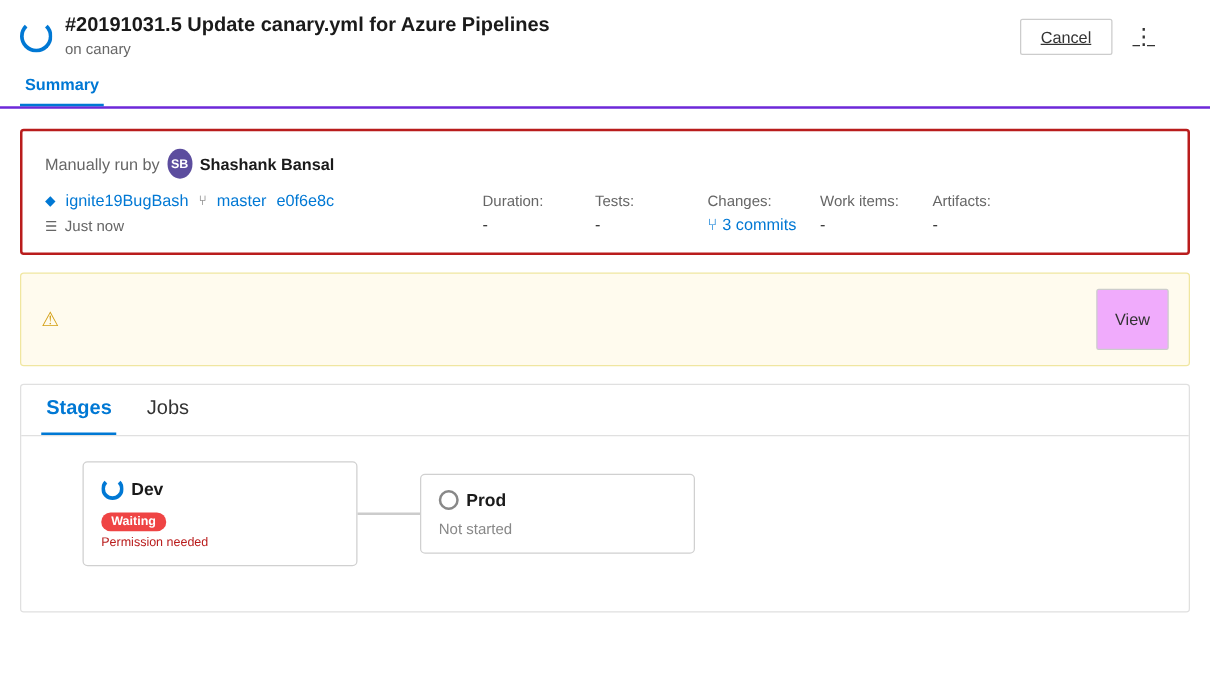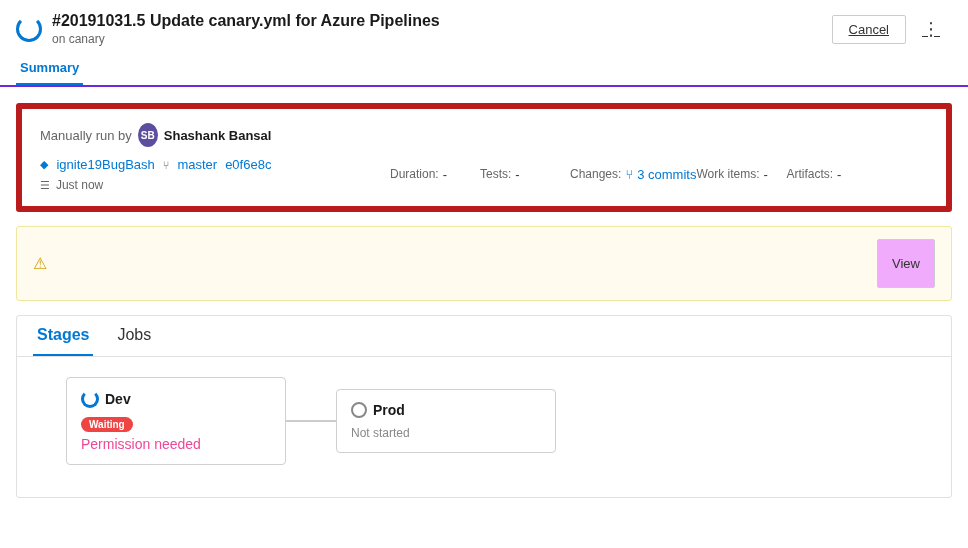--- a/index.html
+++ b/index.html
@@ -14,21 +14,21 @@
     .page-container {
       background: #fff;
       min-height: 548px;
       padding: 0;
     }
     
     .header {
       display: flex;
       align-items: center;
       justify-content: space-between;
-      padding: 12px 20px 6px 16px;
+      padding: 12px 36px 6px 16px;
       background: #fff;
     }
     .header-left {
       display: flex;
       align-items: center;
       gap: 10px;
     }
     .title-area h1 {
       font-size: 16px;
       font-weight: 600;
@@ -98,21 +98,21 @@
     }
 
     
     .main-content {
       padding: 16px 16px;
     }
 
     
     .summary-card {
       background: #fff;
-      border: 6px solid #b91c1c;
+      border: 2px solid #b91c1c;
       border-radius: 3px;
       padding: 14px 18px;
       margin-bottom: 14px;
     }
     .run-by-row {
       display: flex;
       align-items: center;
       gap: 6px;
       margin-bottom: 10px;
       font-size: 13px;
@@ -166,21 +166,21 @@
     .calendar-icon { font-size: 11px; }
 
     .stats-row {
       display: flex;
       align-items: flex-start;
       gap: 0;
       flex: 1;
     }
     .stat-item {
       display: flex;
-      flex-direction: row;
+      flex-direction: column;
       gap: 4px;
       min-width: 90px;
     }
     .stat-label { color: #666; font-size: 12px; }
     .stat-value { font-size: 13px; color: #333; }
     .stat-value.commits {
       color: #0078d4;
       display: flex;
       align-items: center;
       gap: 4px;
@@ -293,22 +293,22 @@
       display: inline-block;
       padding: 2px 8px;
       border-radius: 10px;
       font-size: 10px;
       font-weight: 600;
       color: #fff;
       background: #ef4444;
       margin-bottom: 4px;
     }
     .stage-sub-text {
-      font-size: 14px;
-      color: #ec4899;
+      font-size: 10px;
+      color: #b91c1c;
     }
     .stage-connector {
       width: 50px;
       height: 2px;
       background: #ccc;
       flex-shrink: 0;
     }
     .stage-not-started-text {
       font-size: 12px;
       color: #888;

